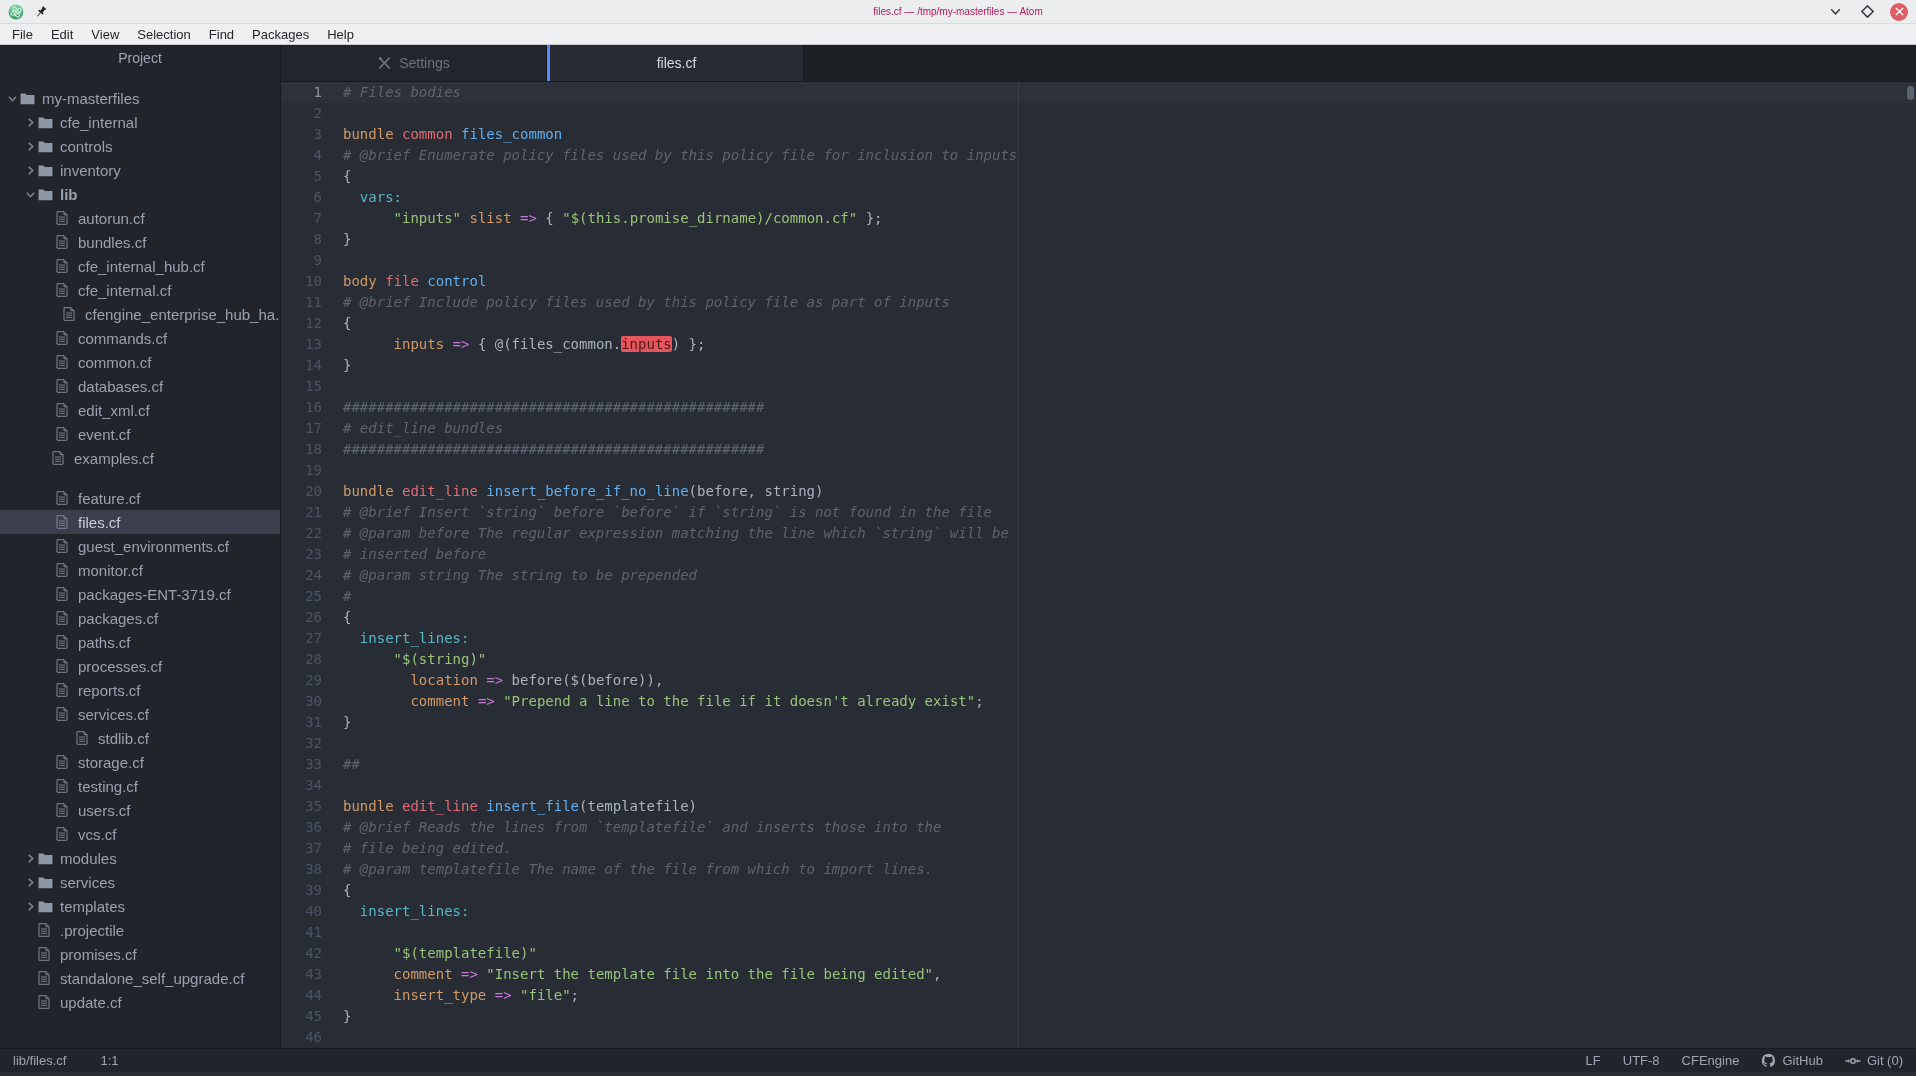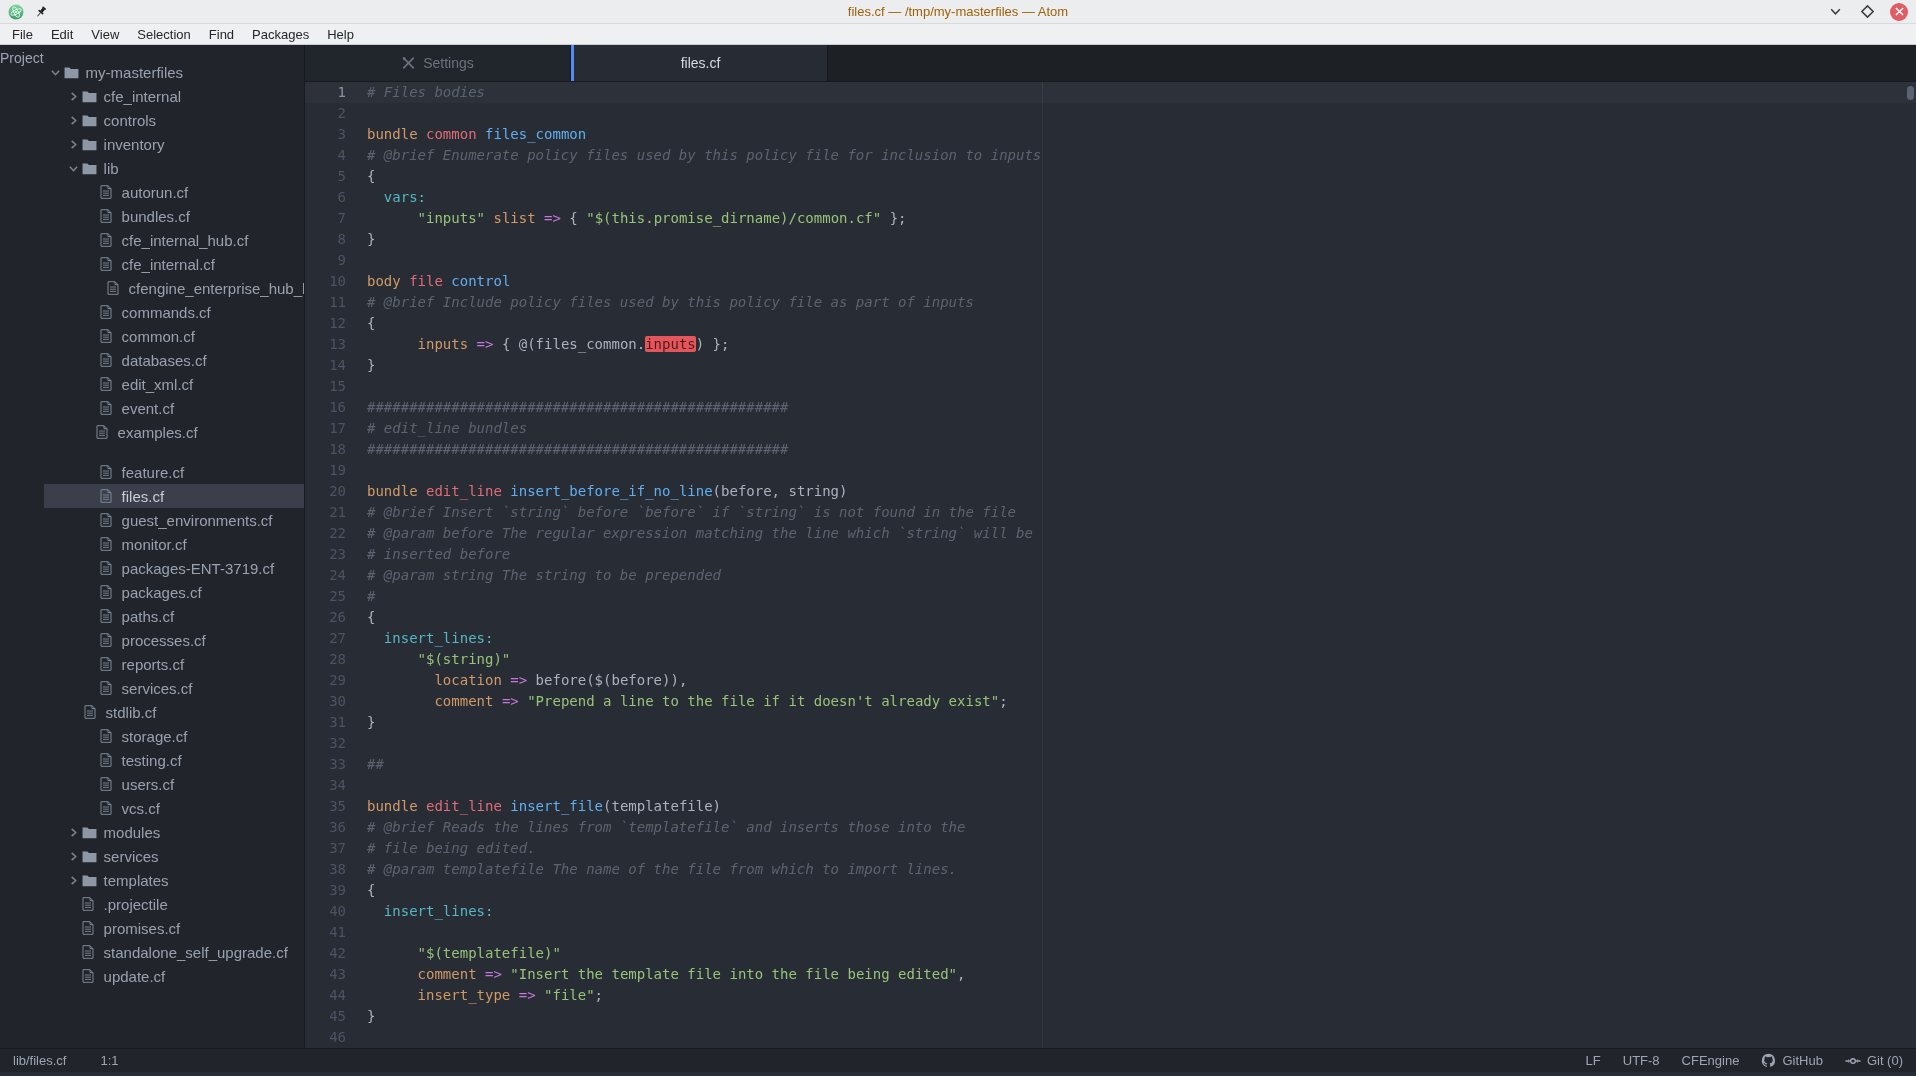--- a/index.html
+++ b/index.html
@@ -3,38 +3,38 @@
 <meta charset="utf-8">
 <style>
   * { margin:0; padding:0; box-sizing:border-box; }
   html,body { width:1916px; height:1076px; overflow:hidden; background:#282c34;
               font-family:"Liberation Sans", sans-serif; }
 
   
   #titlebar { height:24px; background:#ebedee; border-bottom:1px solid #d8dadb;
               display:flex; align-items:center; padding:0 8px; position:relative; }
   .tb-left { display:flex; align-items:center; gap:10px; }
-  .tb-title { position:absolute; left:0; right:0; text-align:center; font-size:13px;
-              color:#a16207; pointer-events:none; }
+  .tb-title { position:absolute; left:0; right:0; text-align:center; font-size:10px;
+              color:#be185d; pointer-events:none; }
   .tb-right { margin-left:auto; display:flex; align-items:center; gap:14px; }
   .wc-btn { display:flex; align-items:center; justify-content:center; width:18px; height:18px; }
   #close-btn { background:#e05c65; border-radius:50%; color:#fff; font-size:12px;
                font-weight:bold; line-height:1; }
 
   
   #menubar { height:21px; background:#eff0f1; display:flex; align-items:center;
              padding-left:3px; border-bottom:1px solid #c9cbcc; }
   .menu-item { font-size:13px; color:#24282b; padding:0 9px; cursor:default; }
 
   
   #main { height:1003px; display:flex; }
 
   
-  #sidebar { width:305px; flex:none; background:#21252b; border-right:1px solid #181a1f;
-             display:flex; overflow:hidden; }
+  #sidebar { width:281px; flex:none; background:#21252b; border-right:1px solid #181a1f;
+             display:flex; flex-direction:column; overflow:hidden; }
   #panel-header { height:26px; display:flex; align-items:center; justify-content:center;
                   font-size:14px; color:#9da5b4; flex:none; }
   #tree { padding-top:15px; }
   .tree-row { height:24px; display:flex; align-items:center; font-size:15px;
               color:#99a1b0; white-space:nowrap; }
   .tree-row.selected { background:#3a3f4b; color:#c8cdd6; }
   .tw-chevron { width:16px; flex:none; display:flex; align-items:center; justify-content:center; }
   .tw-icon { width:21px; flex:none; display:flex; align-items:center; }
   .tw-label { padding-left:1px; }
 
@@ -189,21 +189,21 @@
                 <polyline points="3,1 7.5,5 3,9"></polyline>
               </svg>
             </span>
             <span class="tw-icon">
               <svg width="15" height="13" viewBox="0 0 16 14" fill="#8d97a6">
                 <path d="M0.5 1.5 h5.2 l1.6 1.8 H15.5 v10 H0.5 z"></path>
               </svg>
             </span>
             <span class="tw-label">inventory</span>
           </div>
-          <div class="tree-row" style="padding-left: 22px;">
+          <div class="tree-row" style="padding-left: 22px; font-weight: bold;">
             <span class="tw-chevron">
               <svg width="9" height="9" viewBox="0 0 10 10" fill="none" stroke="#7d8594" stroke-width="1.6">
                 <polyline points="1,3 5,7.5 9,3"></polyline>
               </svg>
             </span>
             <span class="tw-icon">
               <svg width="15" height="13" viewBox="0 0 16 14" fill="#8d97a6">
                 <path d="M0.5 1.5 h5.2 l1.6 1.8 H15.5 v10 H0.5 z"></path>
               </svg>
             </span>
@@ -433,21 +433,21 @@
             <span class="tw-chevron"></span>
             <span class="tw-icon">
               <svg width="12" height="14" viewBox="0 0 12 14" fill="none" stroke="#7f8896" stroke-width="1">
                 <path d="M1 .7 h7 l3 3 V13.3 H1 z"></path>
                 <path d="M8 .7 v3 h3"></path>
                 <path d="M3 6 h6 M3 8.2 h6 M3 10.4 h6" stroke-width="0.9"></path>
               </svg>
             </span>
             <span class="tw-label">services.cf</span>
           </div>
-          <div class="tree-row" style="padding-left: 24px;">
+          <div class="tree-row" style="padding-left: 60px;">
             <span class="tw-chevron"></span>
             <span class="tw-icon">
               <svg width="12" height="14" viewBox="0 0 12 14" fill="none" stroke="#7f8896" stroke-width="1">
                 <path d="M1 .7 h7 l3 3 V13.3 H1 z"></path>
                 <path d="M8 .7 v3 h3"></path>
                 <path d="M3 6 h6 M3 8.2 h6 M3 10.4 h6" stroke-width="0.9"></path>
               </svg>
             </span>
             <span class="tw-label">stdlib.cf</span>
           </div>

